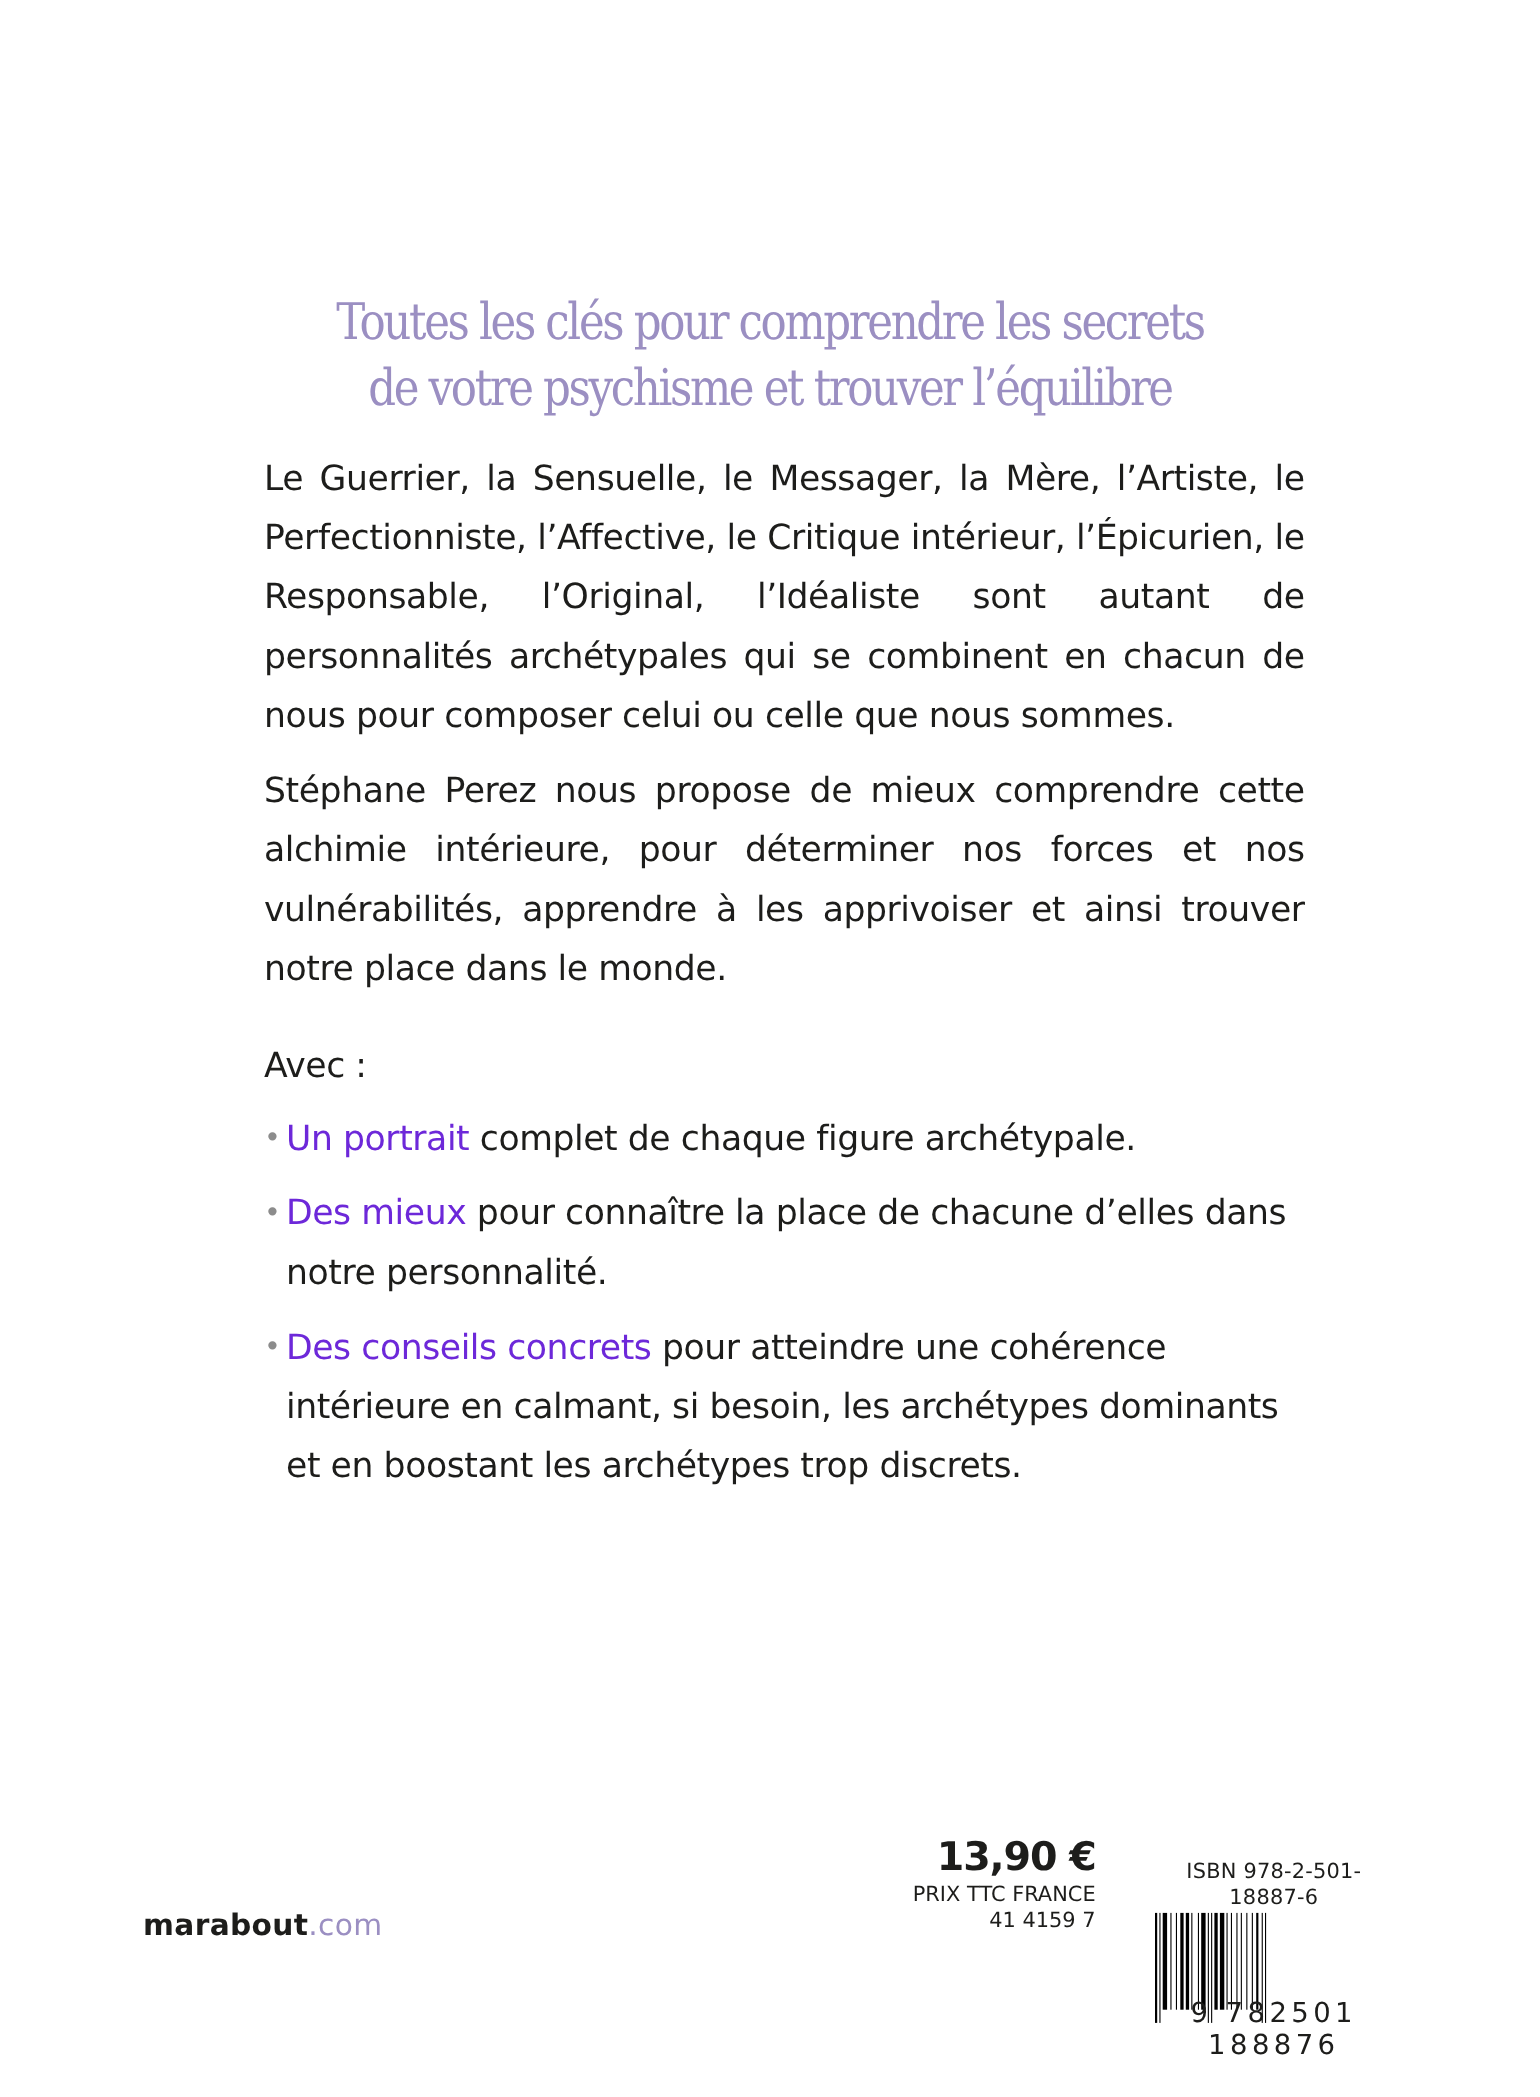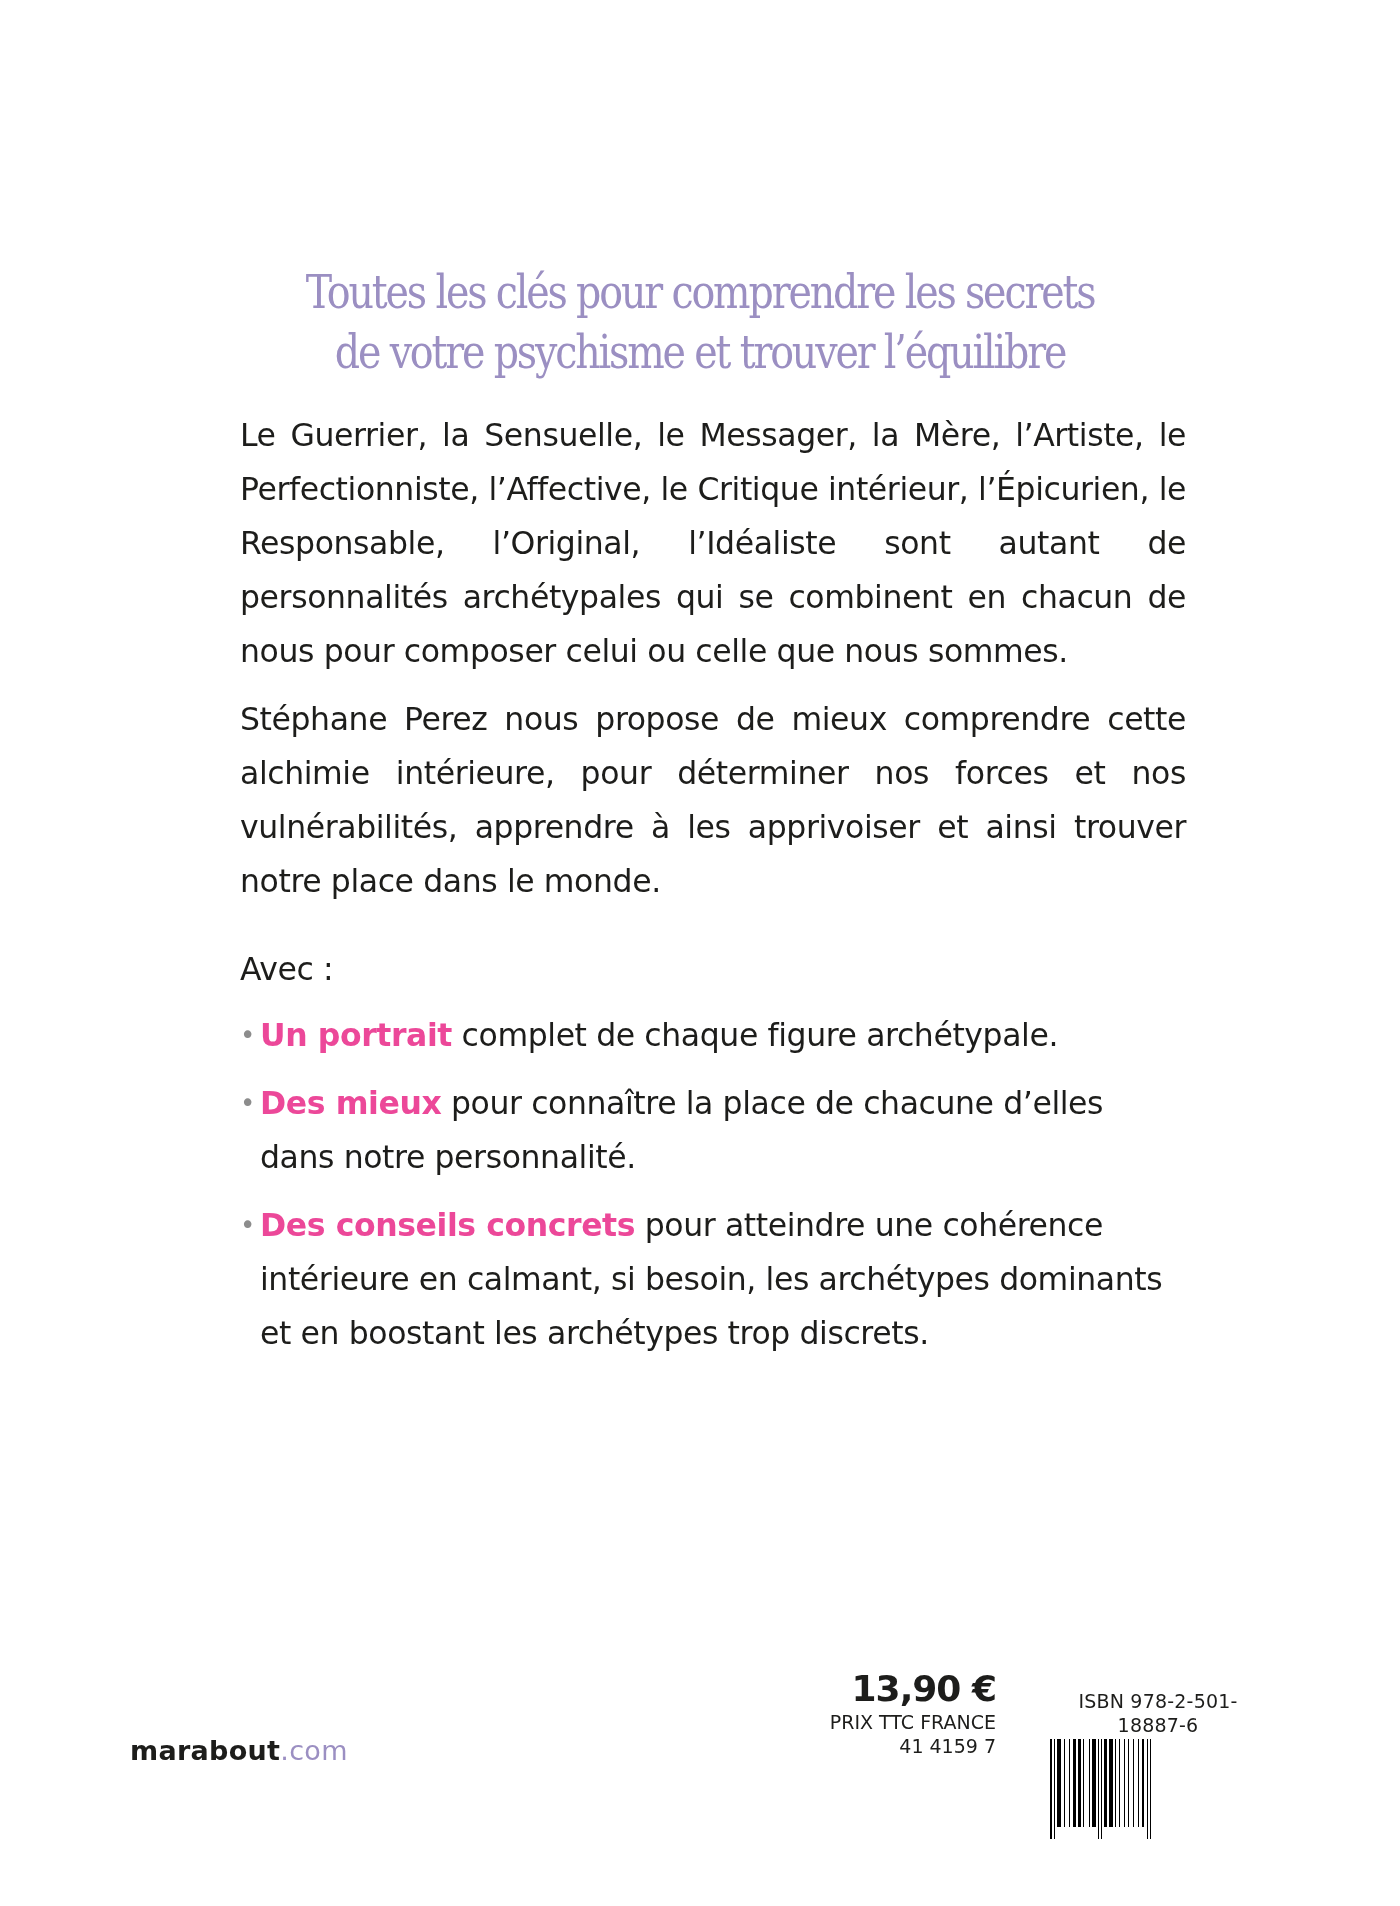--- a/index.html
+++ b/index.html
@@ -7,21 +7,21 @@
          font-family:"DejaVu Sans", sans-serif; color:#1d1d1b; }
   .headline { position:absolute; left:200px; width:1000px; top:262px; text-align:center;
               font-family:"DejaVu Serif", serif; color:#9b8fc2; font-size:46px; line-height:60px;
               letter-spacing:-2.5px; transform:scaleX(0.86); transform-origin:center top; }
   .body-block { position:absolute; left:240px; width:946px; top:408px; font-size:31.5px; line-height:54px; color:#1d1d1b; }
   .para { margin:0 0 14px 0; text-align:justify; text-align-last:left; letter-spacing:-0.4px; }
   .avec { margin:34px 0 12px 0; letter-spacing:-0.4px; }
   .list { list-style:none; margin:0; padding:0; }
   .list li { position:relative; padding-left:20px; margin-bottom:14px; letter-spacing:-0.4px; }
   .bullet { position:absolute; left:0; top:0; color:#8c8c8c; font-size:26px; }
-  .strong { color:#ec4899; font-weight:bold; }
+  .strong { color:#6d28d9; font-weight:normal; }
   .logo { position:absolute; left:130px; top:1735px; font-size:27px; font-weight:bold; letter-spacing:0.3px; }
   .logo .tld { color:#9b8fc2; font-weight:normal; }
   .price-block { position:absolute; right:404px; top:1668px; text-align:right; }
   .price { font-size:36px; font-weight:bold; letter-spacing:-1px; line-height:42px; }
   .price-sub { font-size:19px; line-height:24px; color:#1d1d1b; }
   .barcode-wrap { position:absolute; left:1050px; top:1655px; width:216px;margin-top:34px; }
   .isbn { font-size:19px; letter-spacing:0.2px; text-align:center; line-height:24px; }
   .bars { display:flex; height:88px; align-items:flex-start; margin-top:2px; }
   .bars span { display:block; background:#000; height:88px; }
   .bars span.g { height:100px; }
@@ -82,13 +82,14 @@
       <span style="width: 1px; margin-right: 3px;"></span>
       <span style="width: 1px; margin-right: 4px;"></span>
       <span style="width: 1px; margin-right: 3px;"></span>
       <span style="width: 1px; margin-right: 4px;"></span>
       <span style="width: 1px; margin-right: 4px;"></span>
       <span style="width: 1px; margin-right: 3px;"></span>
       <span style="width: 2px; margin-right: 3px;"></span>
       <span class="g" style="width: 1px; margin-right: 2px;"></span>
       <span class="g" style="width: 1px; margin-right: 2px;"></span>
     </div>
+  <div class="ean">9 782501 188876</div>
 </div>
 
 </body></html>

